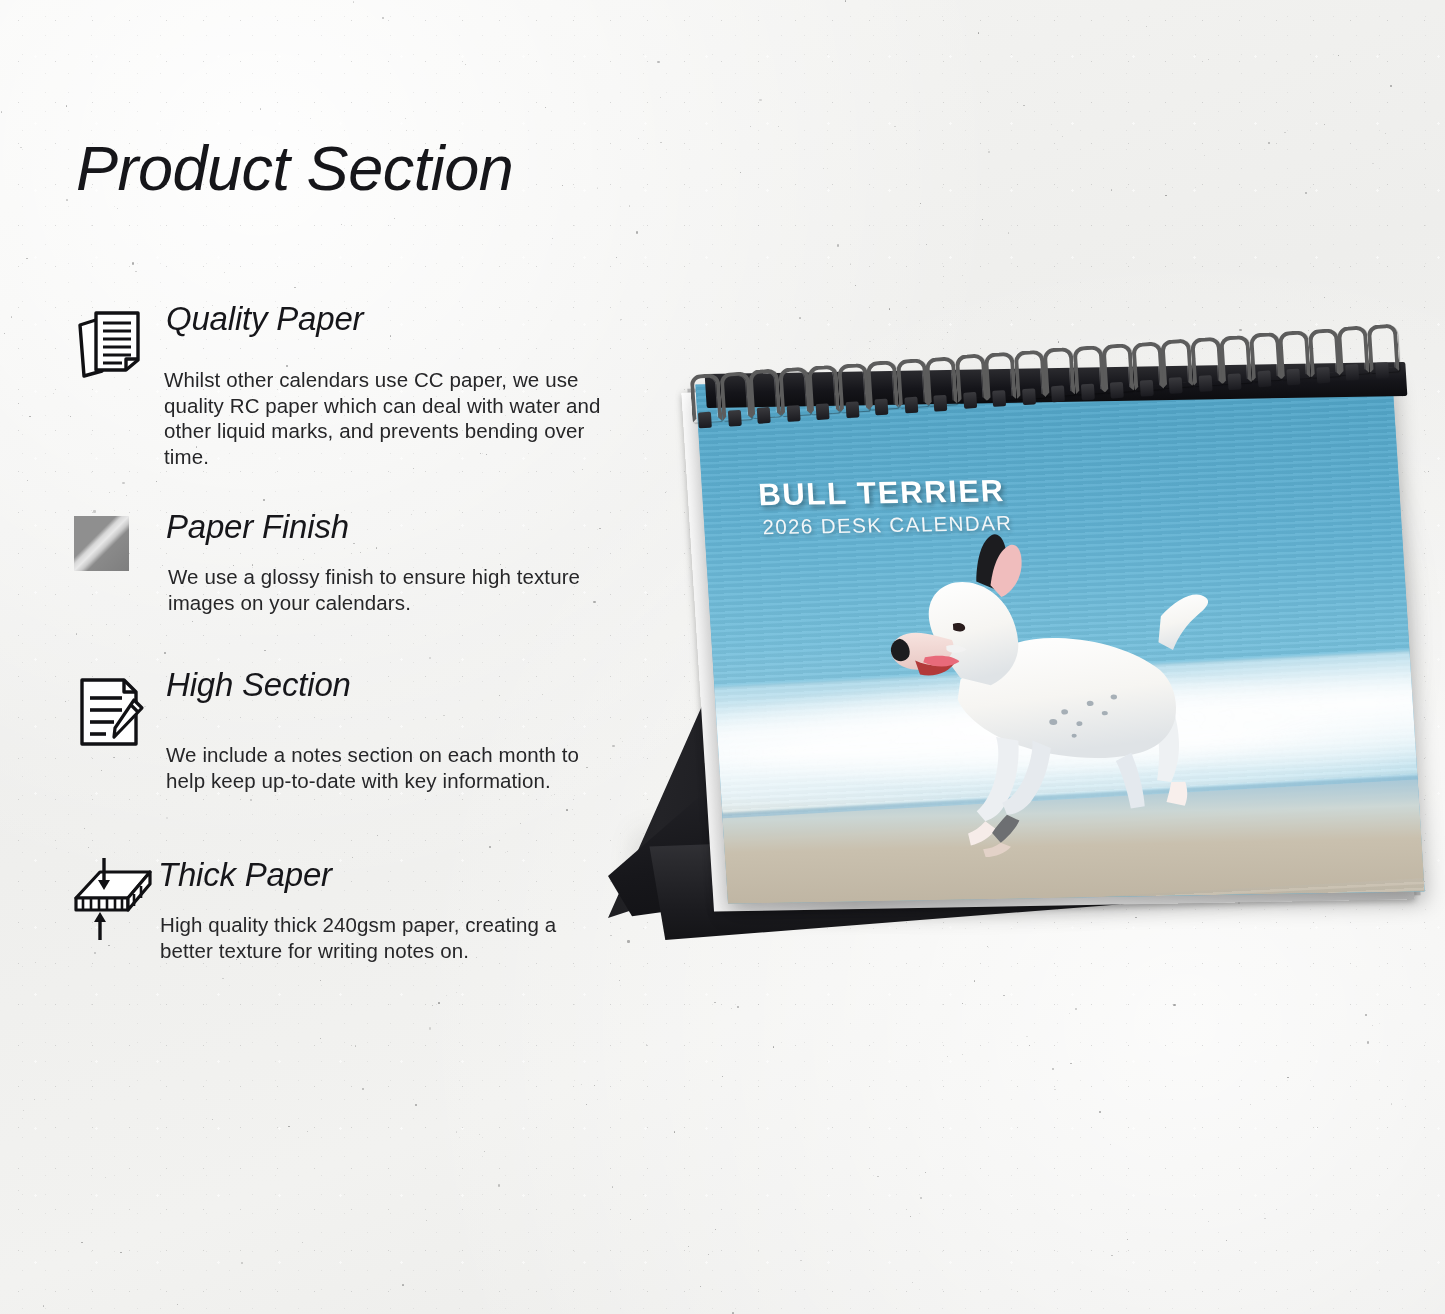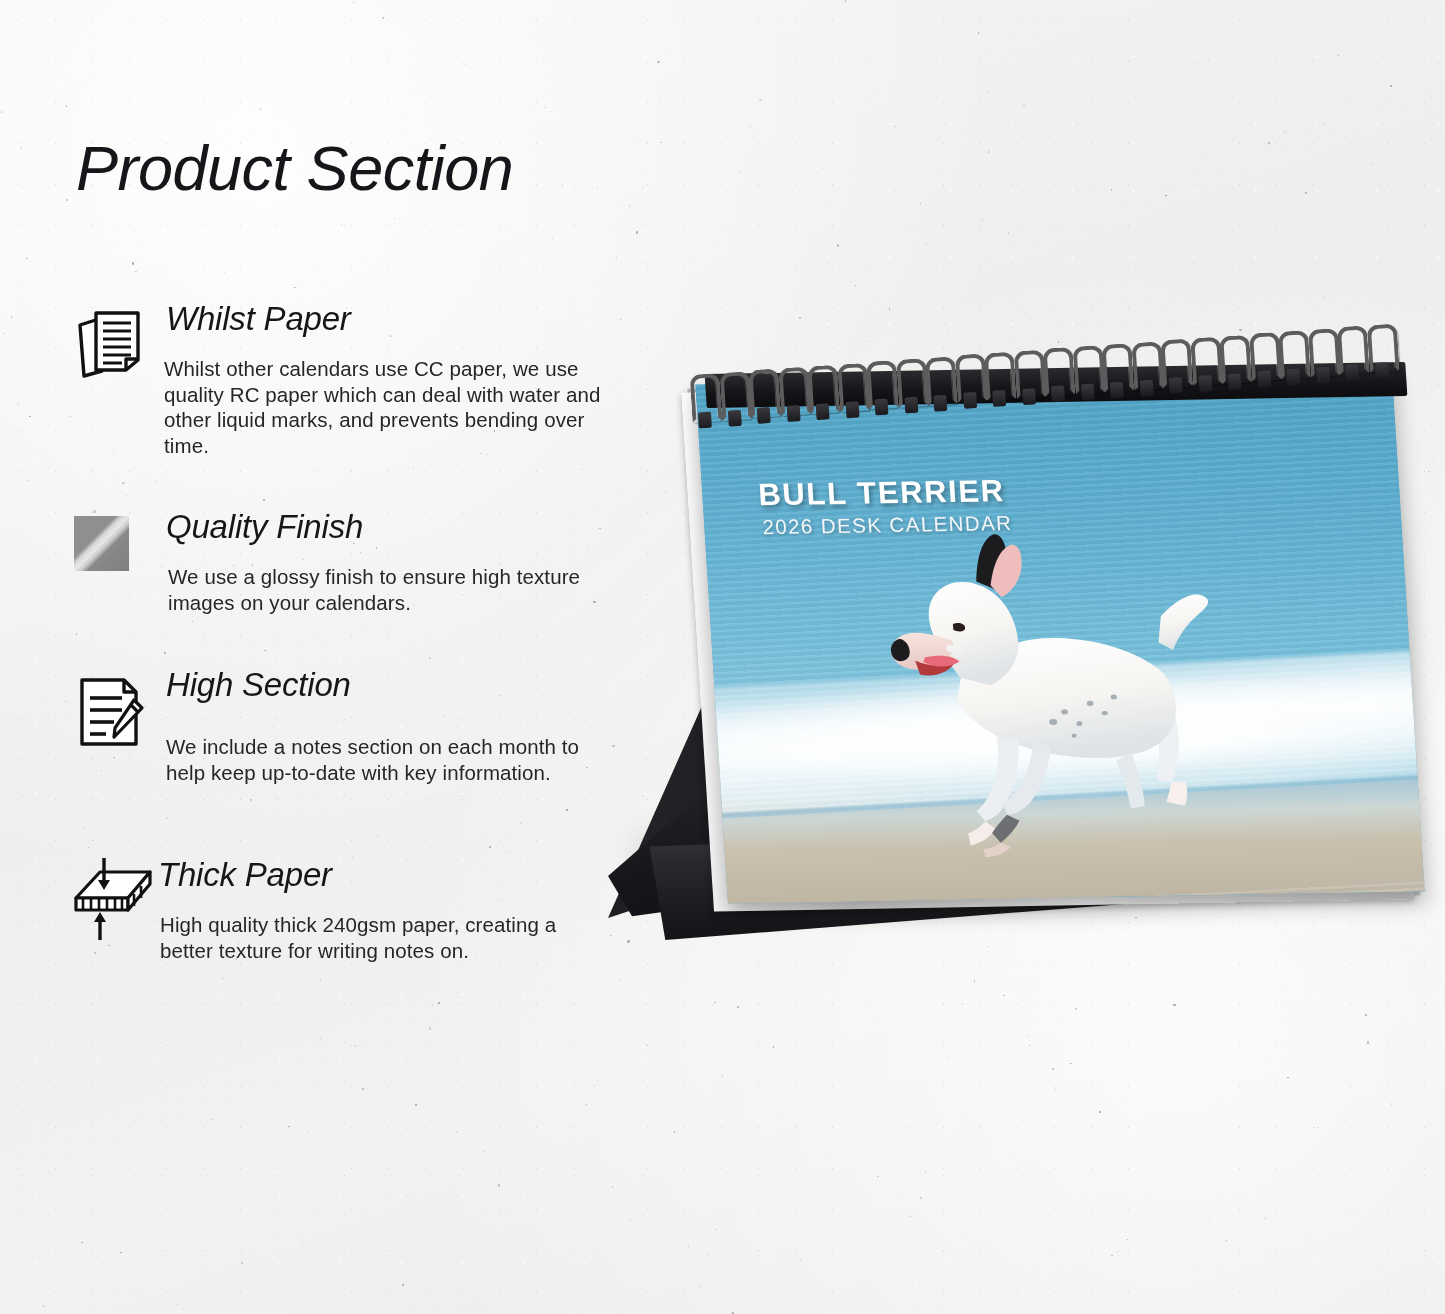--- a/index.html
+++ b/index.html
@@ -42,23 +42,23 @@
   .f-title{
     position:absolute; left:96px; top:2px;
     font-size:33px; font-style:italic; font-weight:400; color:#16161a;
     white-space:nowrap; letter-spacing:-0.2px;
   }
   .f-body{
     position:absolute; left:94px; width:452px;
     font-size:20.5px; line-height:25.5px; color:#262628;
     letter-spacing:0.1px;
   }
-  .f1{ top:298px; } .f1 .f-body{ top:58px; }
+  .f1{ top:298px; } .f1 .f-body{ top:69px; }
   .f2{ top:508px; } .f2 .f-title{ top:0px; } .f2 .f-body{ top:56px; left:98px; }
-  .f3{ top:666px; } .f3 .f-title{ top:0px; } .f3 .f-body{ top:68px; left:96px; }
+  .f3{ top:666px; } .f3 .f-title{ top:0px; } .f3 .f-body{ top:76px; left:96px; }
   .f4{ top:854px; } .f4 .f-title{ top:2px; left:88px; } .f4 .f-body{ top:58px; left:90px; }
 
   
   .gloss-sq{
     position:absolute; left:4px; top:8px; width:55px; height:55px;
     background:
       linear-gradient(135deg, #8f8f8f 0%, #8f8f8f 38%, #d8d8d8 44%, #e8e8e8 50%, #c9c9c9 56%, #8a8a8a 62%, #7e7e7e 100%);
   }
 
   
@@ -515,29 +515,29 @@
         <g stroke="#111114" stroke-width="3" stroke-linecap="butt">
           <line x1="33" y1="25" x2="61" y2="25"></line>
           <line x1="33" y1="33" x2="61" y2="33"></line>
           <line x1="33" y1="41" x2="61" y2="41"></line>
           <line x1="33" y1="49" x2="61" y2="49"></line>
           <line x1="33" y1="57" x2="61" y2="57"></line>
           <line x1="33" y1="65" x2="52" y2="65"></line>
         </g>
       </svg>
     </div>
-    <div class="f-title">Whilst Paper</div>
+    <div class="f-title">Quality Paper</div>
     <div class="f-body">Whilst other calendars use CC paper, we use quality RC paper which can deal with water and other liquid marks, and prevents bending over time.</div>
   </div>
 
   <div class="feature f2">
     <div class="f-icon">
       <div class="gloss-sq"></div>
     </div>
-    <div class="f-title">Quality Finish</div>
+    <div class="f-title">Paper Finish</div>
     <div class="f-body">We use a glossy finish to ensure high texture images on your calendars.</div>
   </div>
 
   <div class="feature f3">
     <div class="f-icon">
       <svg viewBox="0 0 92 92" width="92" height="92" aria-hidden="true">
         <g fill="none" stroke="#111114" stroke-width="3.4" stroke-linejoin="round">
           <path d="M12 14 L54 14 L66 26 L66 78 L12 78 Z" fill="#ffffff"></path>
           <path d="M54 14 L54 26 L66 26"></path>
         </g>

